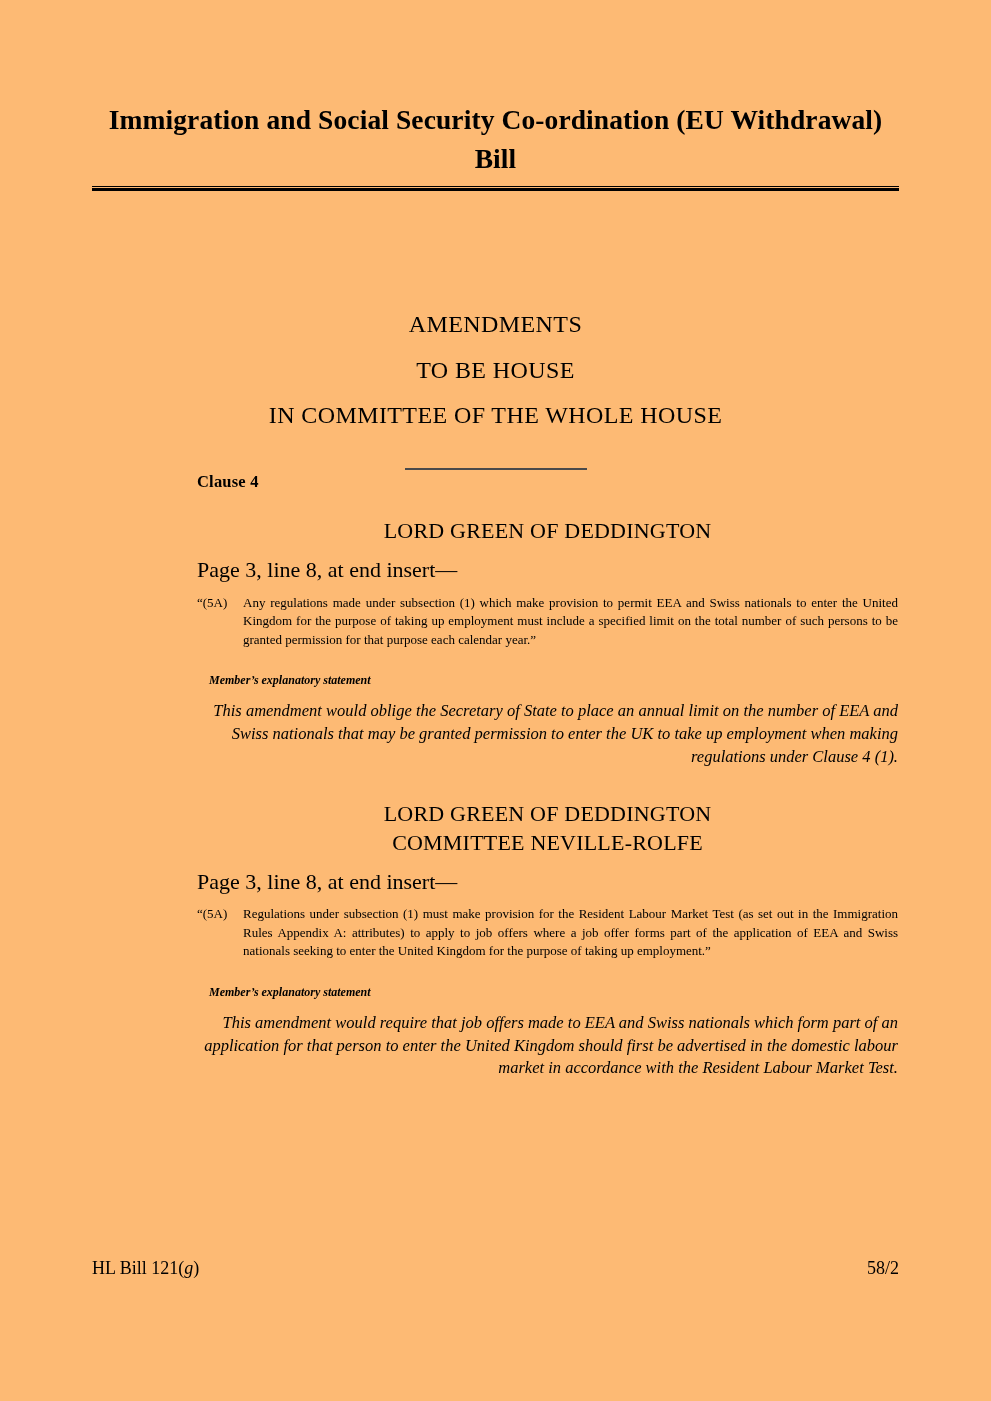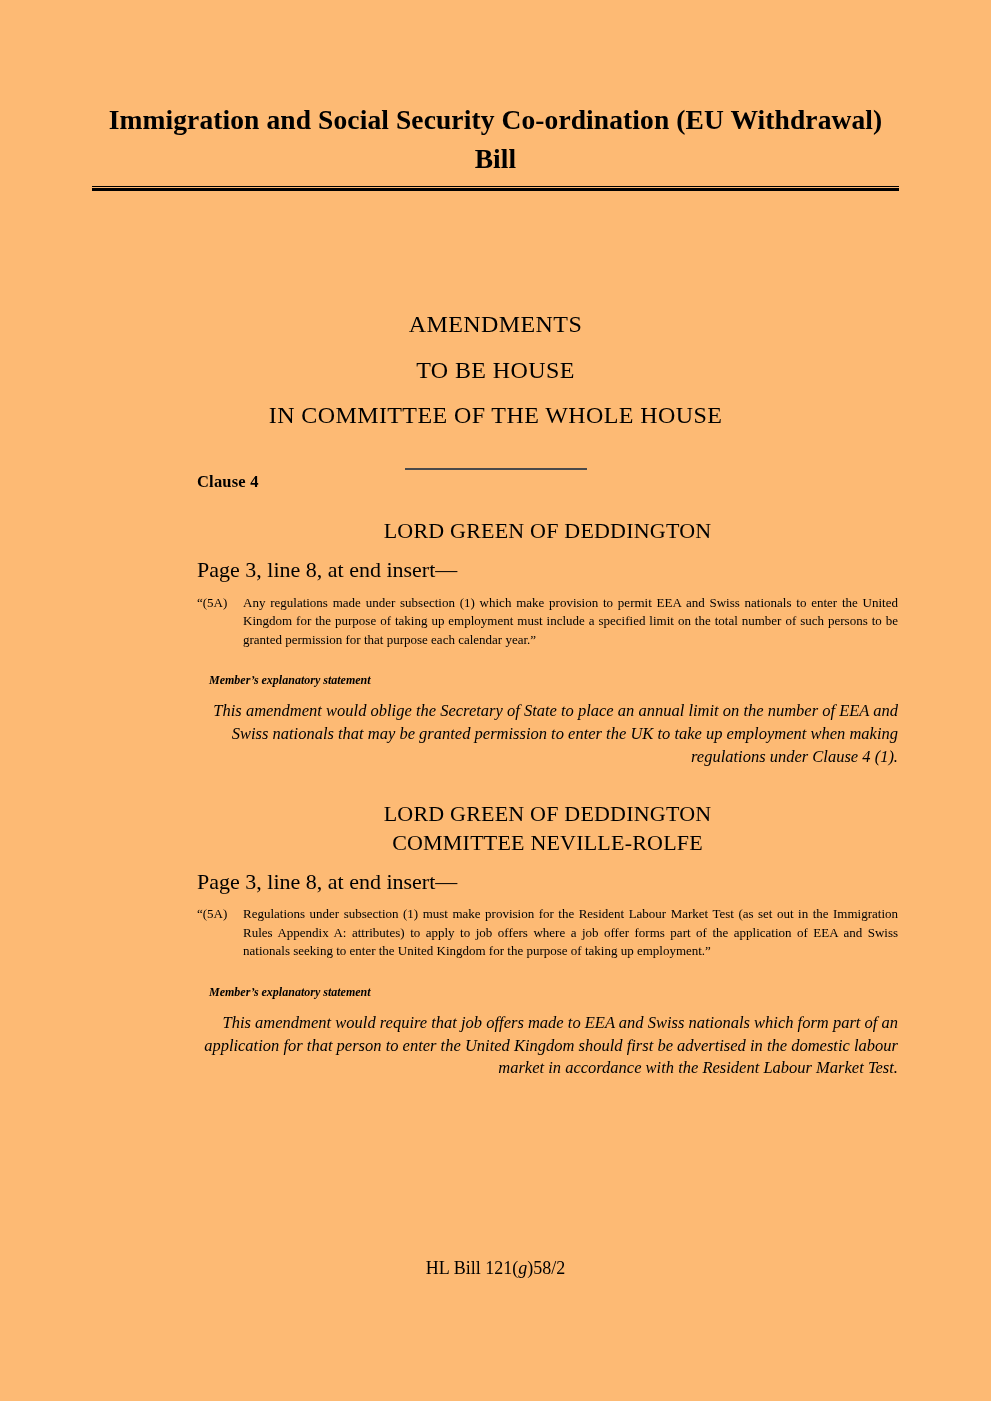--- a/index.html
+++ b/index.html
@@ -142,21 +142,21 @@
     height: 30px;
   }
 
   
   .footer {
     position: absolute;
     left: 92px;
     top: 1258px;
     width: 807px;
     display: flex;
-    justify-content: center;
+    justify-content: space-between;
     align-items: baseline;
     font-size: 18px;
   }
   .footer-left em {
     font-style: italic;
   }
 </style>
 </head>
 <body>
 

